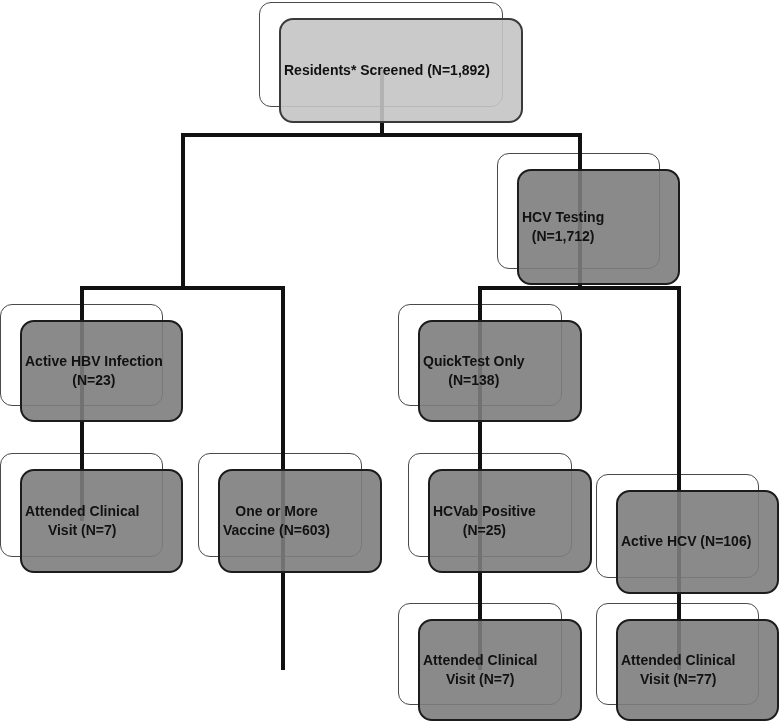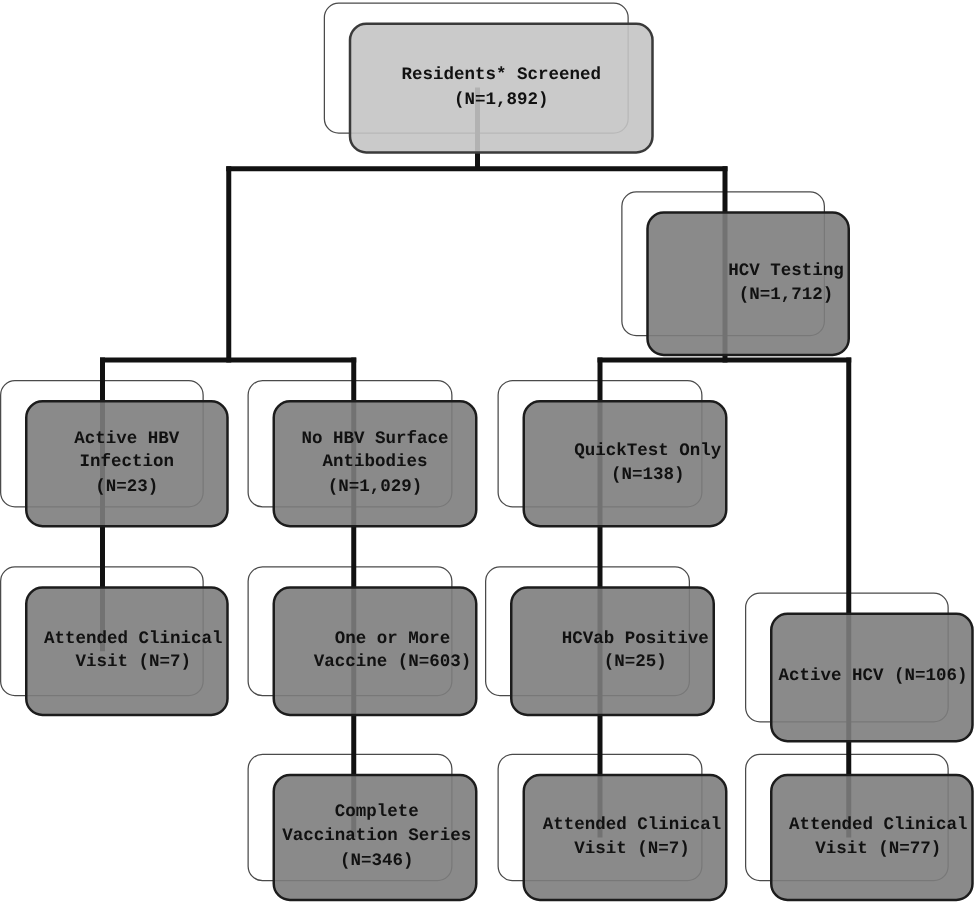--- a/index.html
+++ b/index.html
@@ -26,21 +26,21 @@
     z-index:1;
     box-sizing:border-box;
   }
   .node .box{
     position:absolute;left:20px;top:16px;width:100%;height:100%;
     background:var(--box_fill);
     border:2.5px solid var(--box_border);
     border-radius:14px;
     z-index:3;
     box-sizing:border-box;
-    display:flex;align-items:center;justify-content:flex-end;font-family:Liberation Mono, monospace;
+    display:flex;align-items:center;justify-content:flex-start;
   }
   .node.root .box{
     background:var(--root_fill);
     border-color:var(--root_border);
   }
   .label{
     color:var(--text);
     font-weight:700;
     font-size:14px;
     line-height:1.38;
@@ -53,21 +53,21 @@
   
   .n-residents   {left:259px; top:2px;   width:244px; height:105px;}
   .n-hbv         {left:99px;  top:153px; width:164px; height:104px;}
   .n-hcv         {left:497px; top:153px; width:163px; height:116px;}
   .n-activehbv   {left:0px;   top:304px; width:163px; height:102px;}
   .n-nohbv       {left:198px; top:304px; width:164px; height:102px;}
   .n-quicktest   {left:398px; top:304px; width:164px; height:102px;}
   .n-venipuncture{left:596px; top:304px; width:163px; height:102px;}
   .n-attended1   {left:0px;   top:453px; width:163px; height:104px;}
   .n-onemore     {left:198px; top:453px; width:164px; height:104px;}
-  .n-hcvab       {left:388px; top:453px; width:164px; height:104px;}
+  .n-hcvab       {left:408px; top:453px; width:164px; height:104px;}
   .n-activehcv   {left:596px; top:474px; width:163px; height:104px;}
   .n-complete    {left:198px; top:603px; width:164px; height:102px;}
   .n-attended2   {left:398px; top:603px; width:164px; height:102px;}
   .n-attended3   {left:596px; top:603px; width:163px; height:102px;}
 
   
   .l-stem-top {left:380px; top:70px;  width:4px;   height:65px;}
   .l-rail1    {left:181px; top:133px; width:401px; height:4px;}
   .l-trunk-hbv{left:181px; top:133px; width:4px;   height:157px;}
   .l-trunk-hcv{left:578px; top:133px; width:4px;   height:157px;}
@@ -111,27 +111,20 @@
   </div>
 
   <div class="node n-activehbv">
     <div class="shadow"></div>
     <div class="box">
       <span class="label">Active HBV Infection
 (N=23)</span>
     </div>
   </div>
 
-  <div class="node n-nohbv">
-    <div class="shadow"></div>
-    <div class="box">
-      <span class="label">No HBV Surface
-Antibodies (N=1,029)</span>
-    </div>
-  </div>
 
   <div class="node n-quicktest">
     <div class="shadow"></div>
     <div class="box">
       <span class="label">QuickTest Only
 (N=138)</span>
     </div>
   </div>
 
 
@@ -159,28 +152,20 @@
     </div>
   </div>
 
   <div class="node n-activehcv">
     <div class="shadow"></div>
     <div class="box">
       <span class="label">Active HCV (N=106)</span>
     </div>
   </div>
 
-  <div class="node n-complete">
-    <div class="shadow"></div>
-    <div class="box">
-      <span class="label">Complete
-Vaccination Series
-(N=346)</span>
-    </div>
-  </div>
 
   <div class="node n-attended2">
     <div class="shadow"></div>
     <div class="box">
       <span class="label">Attended Clinical
 Visit (N=7)</span>
     </div>
   </div>
 
   <div class="node n-attended3">

